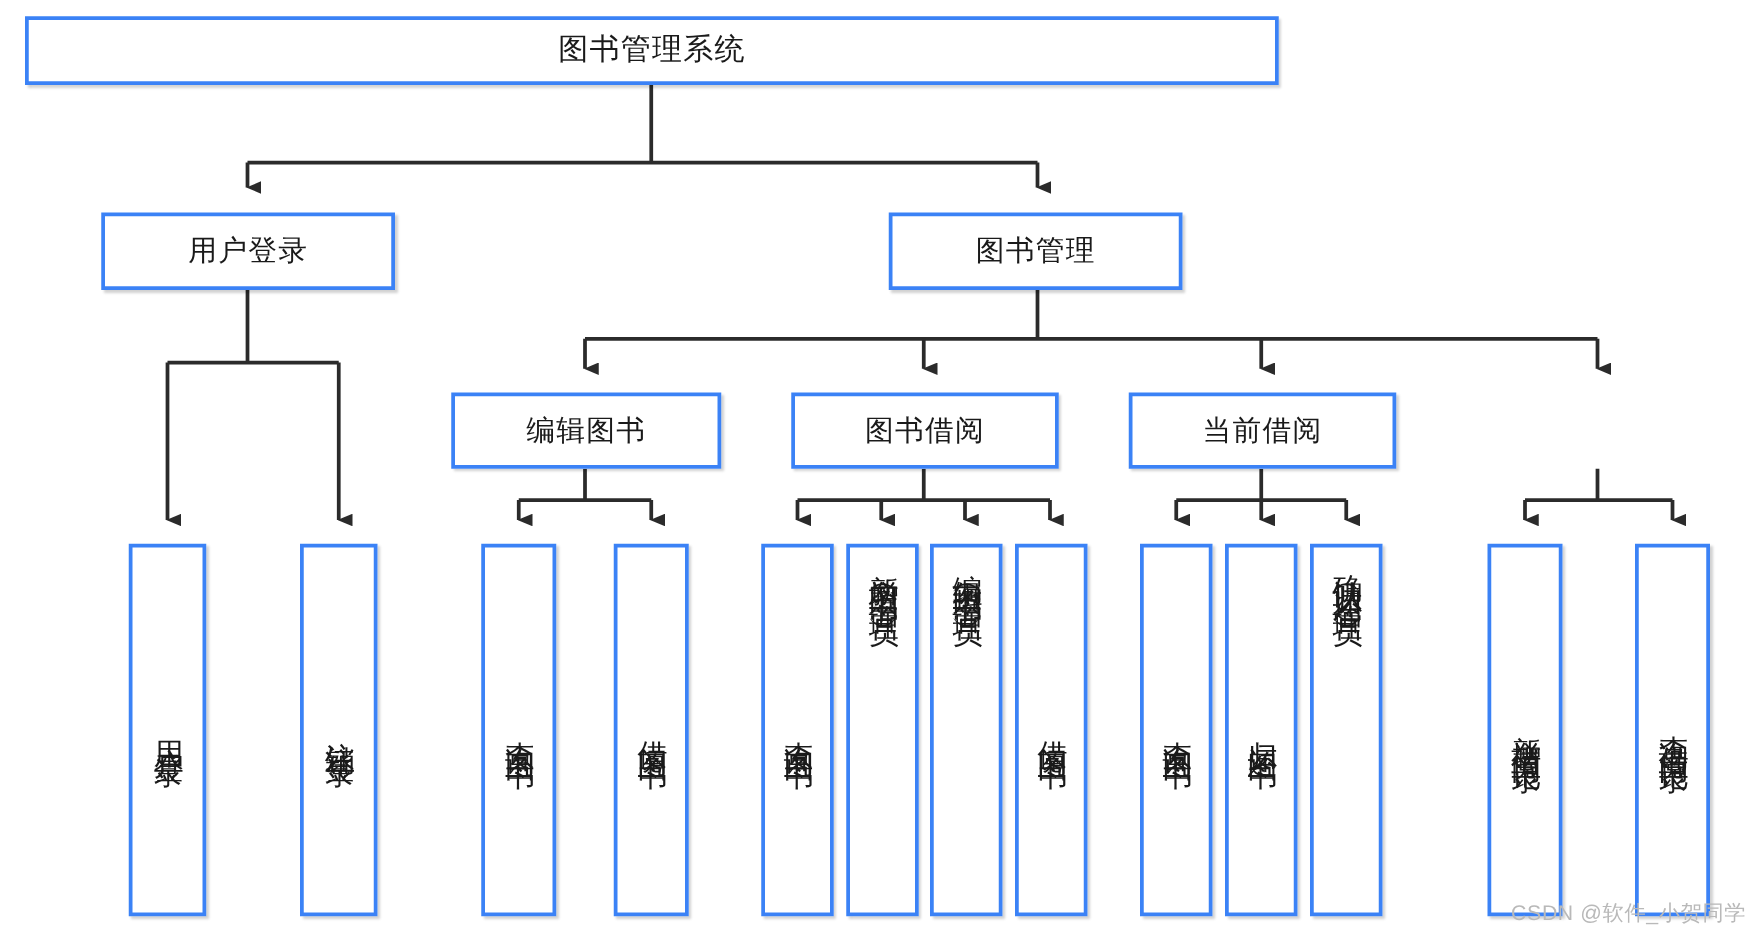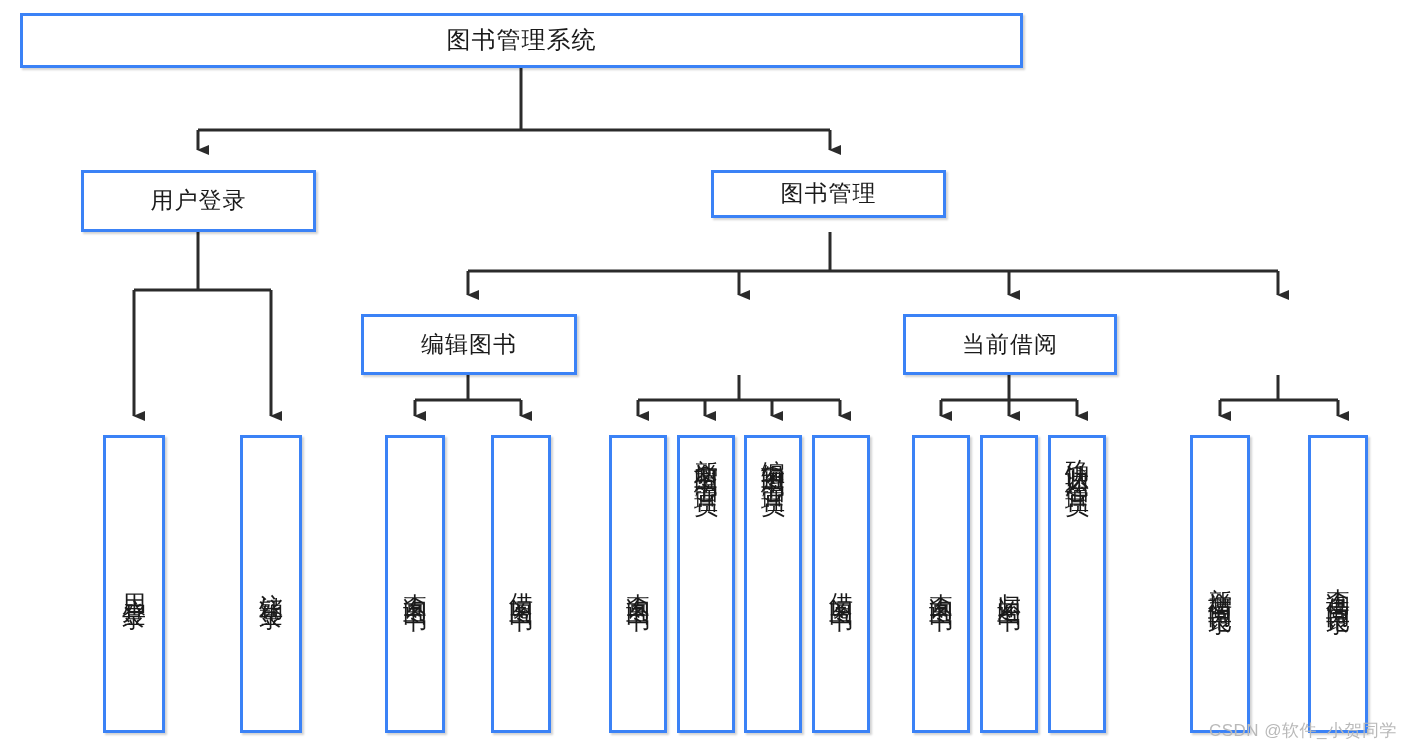--- a/index.html
+++ b/index.html
@@ -146,26 +146,29 @@
     </g>
   </svg>
 
   <div class="node horiz root" style="left:20px; top:13px; width:1003px; height:55px;">
     <span class="lbl">图书管理系统</span>
   </div>
 
   <div class="node horiz" style="left:81px; top:170px; width:235px; height:62px;">
     <span class="lbl">用户登录</span>
   </div>
-  <div class="node horiz" style="left:711px; top:170px; width:235px; height:48px;">
+  <div class="node horiz" style="left:711px; top:170px; width:235px; height:62px;">
     <span class="lbl">图书管理</span>
   </div>
 
   <div class="node horiz" style="left:361px; top:314px; width:216px; height:61px;">
     <span class="lbl">编辑图书</span>
+  </div>
+  <div class="node horiz" style="left:633px; top:314px; width:214px; height:61px;">
+    <span class="lbl">图书借阅</span>
   </div>
   <div class="node horiz" style="left:903px; top:314px; width:214px; height:61px;">
     <span class="lbl">当前借阅</span>
   </div>
 
   <div class="node vert" style="left:103px; top:435px; width:62px; height:298px;">
     <div class="vwrap">
       <span class="lbl">用户登录</span>
     </div>
   </div>

